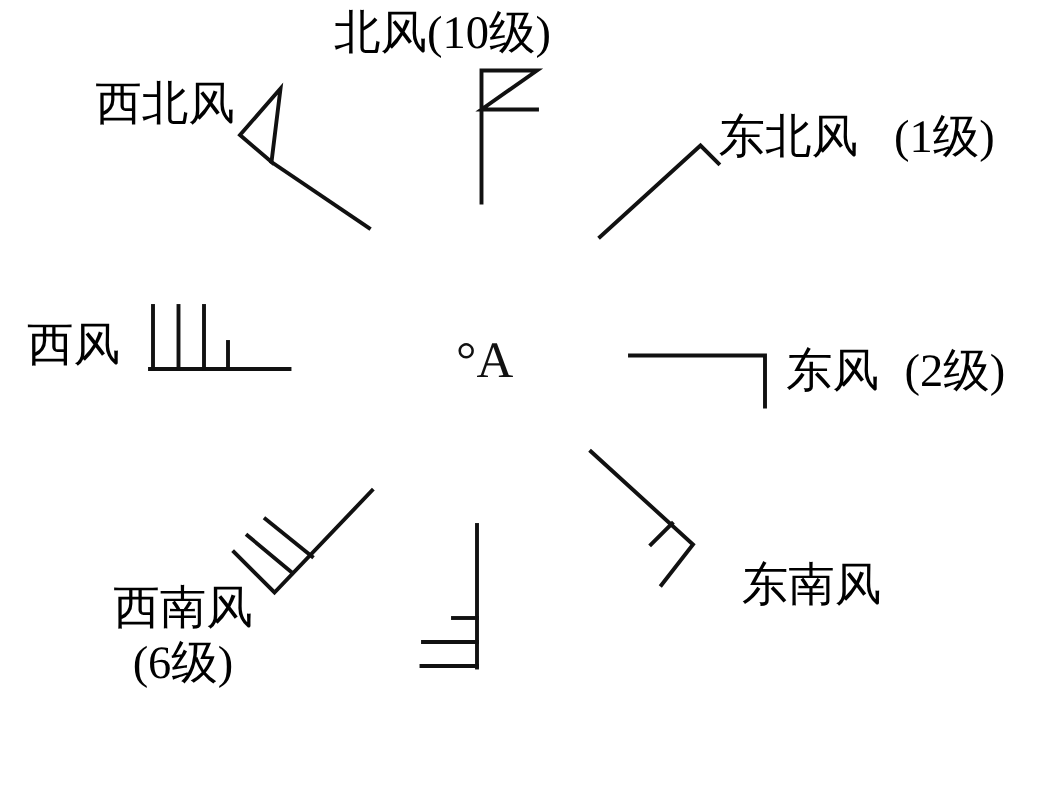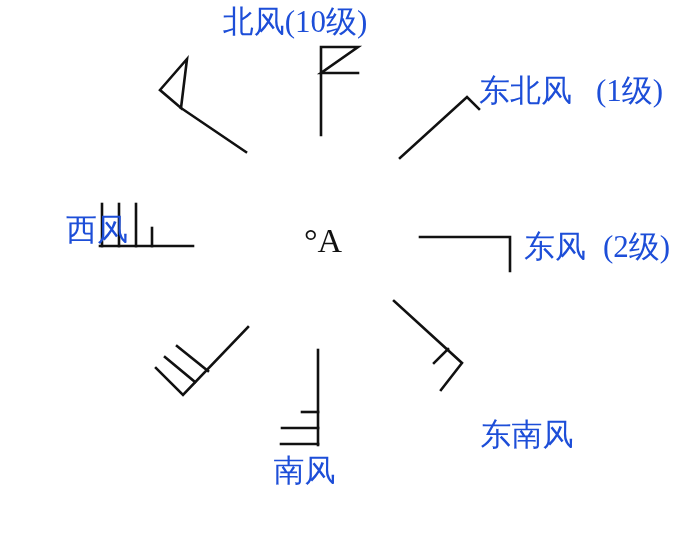--- a/index.html
+++ b/index.html
@@ -4,21 +4,21 @@
 <style>
   html,body { margin:0; padding:0; background:#ffffff; }
   #stage {
     position:relative; width:700px; height:533px; background:#ffffff;
     font-family:"Liberation Serif","DejaVu Serif",serif; color:#111;
     overflow:hidden;
   }
   #barbs { position:absolute; left:0; top:0; width:700px; height:533px; }
   .lbl {
     position:absolute; font-size:31px; line-height:37px;
-    color:#1d4ed8; white-space:nowrap;
+    color:#000000; white-space:nowrap;
   }
   .two-line { text-align:center; }
   .gap-lg { margin-left:24px; }
   .gap-sm { margin-left:17px; }
   .center-label { position:absolute; left:304px; top:221px; font-size:34px; line-height:40px; color:#111; }
 </style>
 </head>
 <body>
 
 <div id="stage">
@@ -67,38 +67,42 @@
       <path d="M160 90 L187 59 L181 108 Z"></path>
       <path d="M181 108 L246 152"></path>
     </g>
   </svg>
 
   <div class="lbl" style="left:200px; top:3px; width:190px; text-align:center;">
     <span>北风(10级)</span>
   </div>
 
   <div class="lbl two-line" style="left:35px; top:50px; width:150px;">
+    <div>西北风</div>
   </div>
 
   <div class="lbl" style="left:479px; top:72px;">
     <span>东北风</span><span class="gap-lg">(1级)</span>
   </div>
 
-  <div class="lbl two-line" style="left:0px; top:211px; width:98px;padding-left:48px;">
+  <div class="lbl two-line" style="left:0px; top:211px; width:98px;">
     <div>西风</div>
   </div>
 
   <div class="lbl" style="left:524px; top:228px;">
     <span>东风</span><span class="gap-sm">(2级)</span>
   </div>
 
+  <div class="lbl two-line" style="left:52px; top:386px; width:140px;">
+    <div>西南风</div>
+    <div>(6级)</div>
+  </div>
 
-  <div class="lbl two-line" style="left:453px; top:371px; width:148px;margin-top:45px;">
+  <div class="lbl two-line" style="left:467px; top:371px; width:148px;">
     <div>东南风</div>
   </div>
 
   <div class="lbl two-line" style="left:242px; top:452px; width:125px;">
-    <div>南风</div>
   </div>
 
   <div class="center-label">°A</div>
 
 </div>
 
 </body></html>

